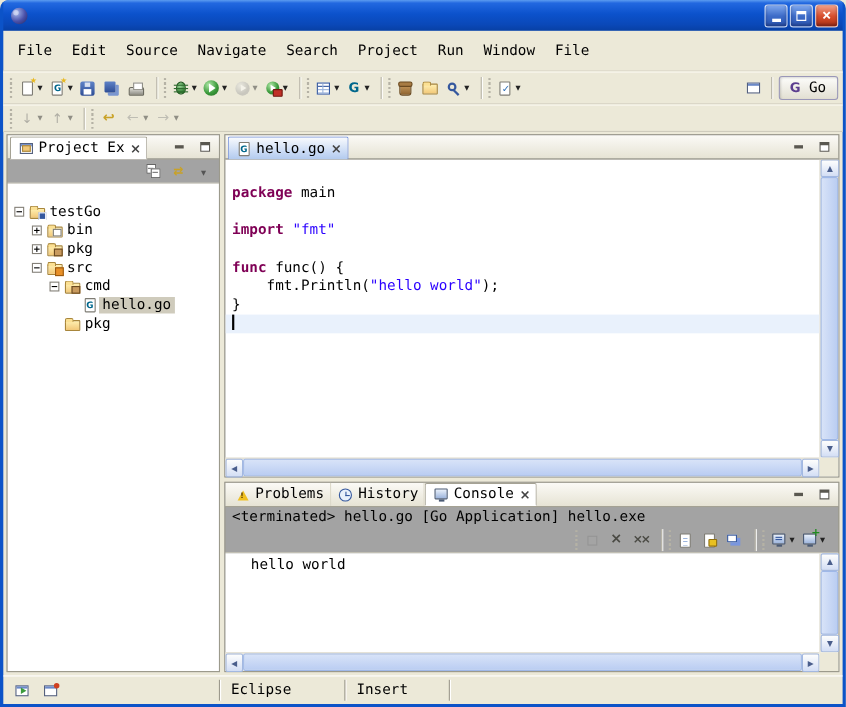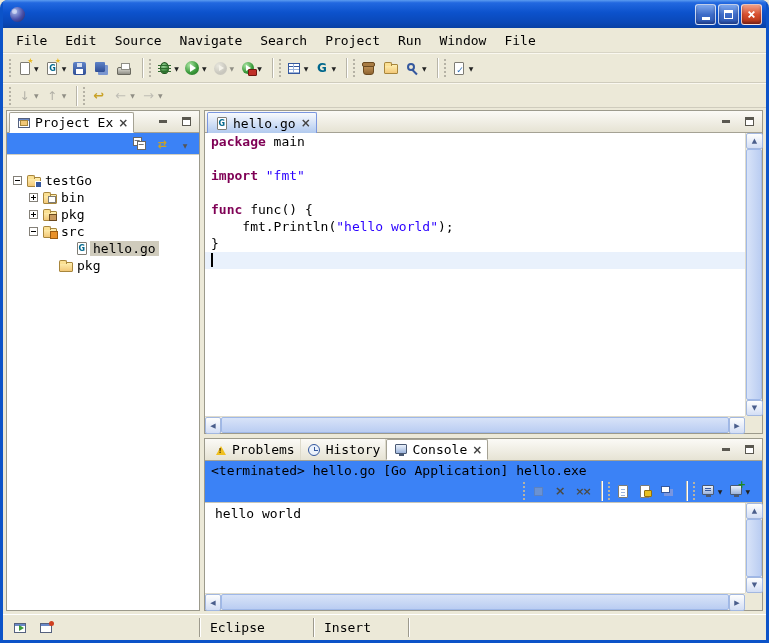--- a/index.html
+++ b/index.html
@@ -8,36 +8,36 @@
 .window{width:769px;height:643px;border-radius:8px 8px 0 0;overflow:hidden;background:#0C53C8;padding:0 3px 3px}
 .titlebar{height:28px;display:flex;align-items:center;gap:5px;padding:0 4px 0 6px;
  background:linear-gradient(180deg,#5C9CF0 0%,#2268E0 10%,#0C52CC 45%,#0A48B8 80%,#0840A4 100%)}
 .title{color:#fff;font-weight:bold;font-size:14px;text-shadow:1px 1px 1px #0A2A6A;white-space:nowrap;overflow:hidden}
 .winbtns{margin-left:auto;display:flex;gap:2px}
 .wbtn{width:21px;height:21px;border-radius:3px;border:1px solid rgba(255,255,255,.7);display:flex;align-items:center;justify-content:center;color:#fff;font-weight:bold;font-size:14px;background:linear-gradient(#7FA8EE,#3E6CC8 50%,#2C58B4);box-shadow:inset 0 -2px 3px rgba(0,0,40,.35)}
 .wbtn.close{background:linear-gradient(#F0A088,#D85030 50%,#B03010)}
 .wmin{width:8px;height:3px;background:#fff;margin-top:9px}
 .wmax{width:9px;height:9px;border:1px solid #fff;border-top:3px solid #fff}
 .inner{width:763px;height:612px;background:#ECE9D8;display:flex;flex-direction:column}
-.menubar{height:25px;display:flex;align-items:center;padding-left:4px;border-bottom:1px solid #D8D5C6}
+.menubar{height:37px;display:flex;align-items:center;padding-left:4px;border-bottom:1px solid #D8D5C6}
 .menu-item{padding:3px 9px;cursor:default}
 .tbrow{display:flex;align-items:center;background:#ECE9D8;border-top:1px solid #FAF8F0;border-bottom:1px solid #CFCCBD;padding:0 4px}
 .row1{height:30px}
 .row2{height:25px}
 .tbgroup{display:flex;align-items:center;padding-left:7px;position:relative;margin-right:4px}
 .tbgroup::before{content:"";position:absolute;left:2px;top:3px;bottom:3px;width:2px;background:repeating-linear-gradient(180deg,#B5B2A5 0 2px,transparent 2px 4px)}
 .tsep{width:2px;height:20px;border-left:1px solid #B8B5A8;border-right:1px solid #fff;margin:0 3px}
 .tbtn{display:inline-flex;align-items:center;height:24px;padding:1px 2px;margin-right:1px;border-radius:2px}
 .tbtn.disabled{filter:grayscale(1);opacity:.45}
 .dd{font-size:6px;color:#222;margin-left:1px;font-family:"DejaVu Sans",sans-serif}
 .persp{margin-left:auto;display:flex;align-items:center}
 .psep{width:2px;height:20px;border-left:1px solid #B8B5A8;border-right:1px solid #fff;margin:0 5px}
 .persp-btn{display:flex;align-items:center;gap:4px;padding:2px 10px 2px 5px;border:1px solid #9A97B8;border-radius:3px;background:linear-gradient(#FDFDFB,#E2DFD2);box-shadow:inset 1px 1px 2px rgba(0,0,0,.15)}
 .main{flex:1;display:flex;gap:4px;padding:2px 3px 3px;min-height:0}
-.view{display:flex;flex-direction:column;border:1px solid #9C9A8C;background:#3b82f6;min-height:0}
+.view{display:flex;flex-direction:column;border:1px solid #9C9A8C;background:#a3a3a3;min-height:0}
 .explorer{width:194px;flex:none}
 .rightcol{flex:1;display:flex;flex-direction:column;gap:4px;min-width:0}
 .editor{flex:1}
 .consolev{height:173px;flex:none}
 .tabbar{height:22px;display:flex;align-items:flex-end;background:linear-gradient(#FBFAF6,#E6E3D4);border-bottom:1px solid #A5A294;padding-left:2px;position:relative}
 .vtab{display:flex;align-items:center;gap:3px;height:21px;padding:0 5px;cursor:default;border-right:1px solid #DDDACB}
 .vtab.active{background:#fff;border:1px solid #A5A294;border-bottom:1px solid #fff;margin-bottom:-1px;border-radius:2px 2px 0 0}
 .etab.active{background:linear-gradient(#F8FAFD,#C6D8F4 70%,#B2CAEE);border:1px solid #7A96DF;border-bottom:none;margin-bottom:-1px;border-radius:2px 2px 0 0}
 .tclose{font-weight:bold;font-size:12px;color:#444;margin-left:2px;font-family:"DejaVu Sans",sans-serif}
 .viewbtns{margin-left:auto;display:flex;align-items:center;gap:5px;padding-right:4px;align-self:center}
@@ -54,30 +54,30 @@
 .tlbl.sel{background:#CFCBBC}
 .scrollwrap{flex:1;display:grid;grid-template-columns:1fr 17px;grid-template-rows:1fr 17px;min-height:0;background:#fff}
 .content-cell{grid-column:1;grid-row:1;overflow:hidden;position:relative}
 .vsb{grid-column:2;grid-row:1;display:flex;flex-direction:column;background:#F2F0E6;border-left:1px solid #DEDBCD}
 .hsb{grid-column:1;grid-row:2;display:flex;background:#F2F0E6;border-top:1px solid #DEDBCD}
 .sbcorner{grid-column:2;grid-row:2;background:#ECE9D8}
 .sbtn{width:17px;height:16px;flex:none;display:flex;align-items:center;justify-content:center;font-size:7px;color:#4A5E8C;background:linear-gradient(#FEFEFD,#D3DEF5);border:1px solid #A3B8E0;border-radius:2px;font-family:"DejaVu Sans",sans-serif}
 .hsb .sbtn{height:17px;width:16px}
 .vthumb{flex:1;background:linear-gradient(90deg,#D8E3F8,#BACDF2);border:1px solid #9FB8E8;border-radius:2px}
 .hthumb{flex:1;background:linear-gradient(#D8E3F8,#BACDF2);border:1px solid #9FB8E8;border-radius:2px}
-.codearea{padding-top:0}
+.codearea{padding-top:22px}
 .cline{height:17px;line-height:17px;padding-left:6px;white-space:pre;font-size:13px}
 .cline.hl{background:#E9F1FC}
 .kw{color:#7F0055;font-weight:bold}
 .str{color:#2A00FF}
 .pl{color:#000}
 .caret{display:inline-block;width:2px;height:14px;background:#000;vertical-align:-2px}
 .constatus{height:19px;padding:2px 6px;white-space:nowrap;overflow:hidden}
 .contb{height:23px;display:flex;justify-content:flex-end;align-items:center;padding:0 5px;border-bottom:1px solid #C9C6B8}
-.conout{padding:3px 10px;white-space:pre}
+.conout{padding:3px 23px;white-space:pre}
 .statusbar{height:26px;flex:none;display:flex;align-items:stretch;border-top:1px solid #fff;padding:2px 0}
 .sb-icons{width:196px;flex:none;display:flex;align-items:center;gap:8px;padding-left:8px}
 .sb-sep{width:2px;border-left:1px solid #9D9A8D;border-right:1px solid #fff;margin:1px 0}
 .sb-cell{display:flex;align-items:center;padding:0 9px;flex:none}
 .sb-cell.w1{width:112px}
 .sb-cell.w2{width:93px}
 .sb-fill{flex:1}
 
 .mi{width:17px;height:16px;display:inline-flex;align-items:center;justify-content:center;flex:none;position:relative;font-family:"DejaVu Sans",sans-serif}
 .ix{position:relative;display:inline-block;flex:none;font-family:"DejaVu Sans",sans-serif}
@@ -282,20 +282,34 @@
           <span class="tsep"></span>
           <span class="tbgroup">
             <span class="tbtn">
               <span class="mi">
                 <span class="ix I-new-task"></span>
               </span>
               <span class="dd">▼</span>
             </span>
           </span>
         </span>
+      <span class="persp">
+        <span class="tbtn">
+          <span class="mi">
+              <span class="ix I-open-perspective"></span>
+            </span>
+        </span>
+        <span class="psep"></span>
+        <span class="persp-btn">
+          <span class="mi">
+              <span class="ix I-go-perspective"></span>
+            </span>
+          <span>Go</span>
+        </span>
+      </span>
     </div>
     <div class="tbrow row2">
       <span id="row2groups" style="display:flex;align-items:center">
           <span class="tbgroup">
             <span class="tbtn disabled">
               <span class="mi">
                 <span class="ix I-next-annotation"></span>
               </span>
               <span class="dd">▼</span>
             </span>
@@ -391,20 +405,28 @@
               </span>
               <span class="tlbl">pkg</span>
             </div>
             <div class="trow">
               <span class="tind" style="width: 22px;"></span>
               <span class="exp"></span>
               <span class="mi">
                 <span class="ix I-source-folder"></span>
               </span>
               <span class="tlbl">src</span>
+            </div>
+            <div class="trow">
+              <span class="tind" style="width: 38px;"></span>
+              <span class="exp"></span>
+              <span class="mi">
+                <span class="ix I-package-folder"></span>
+              </span>
+              <span class="tlbl">cmd</span>
             </div>
             <div class="trow">
               <span class="tind" style="width: 54px;"></span>
               <span class="expspace"></span>
               <span class="mi">
                 <span class="ix I-go-file"></span>
               </span>
               <span class="tlbl sel">hello.go</span>
             </div>
             <div class="trow">

